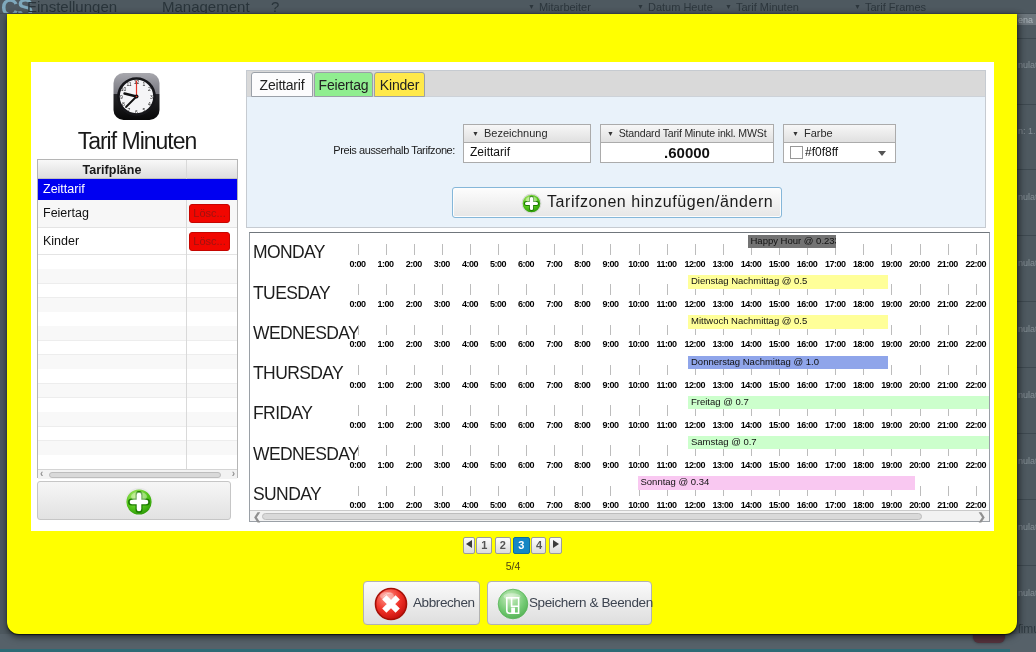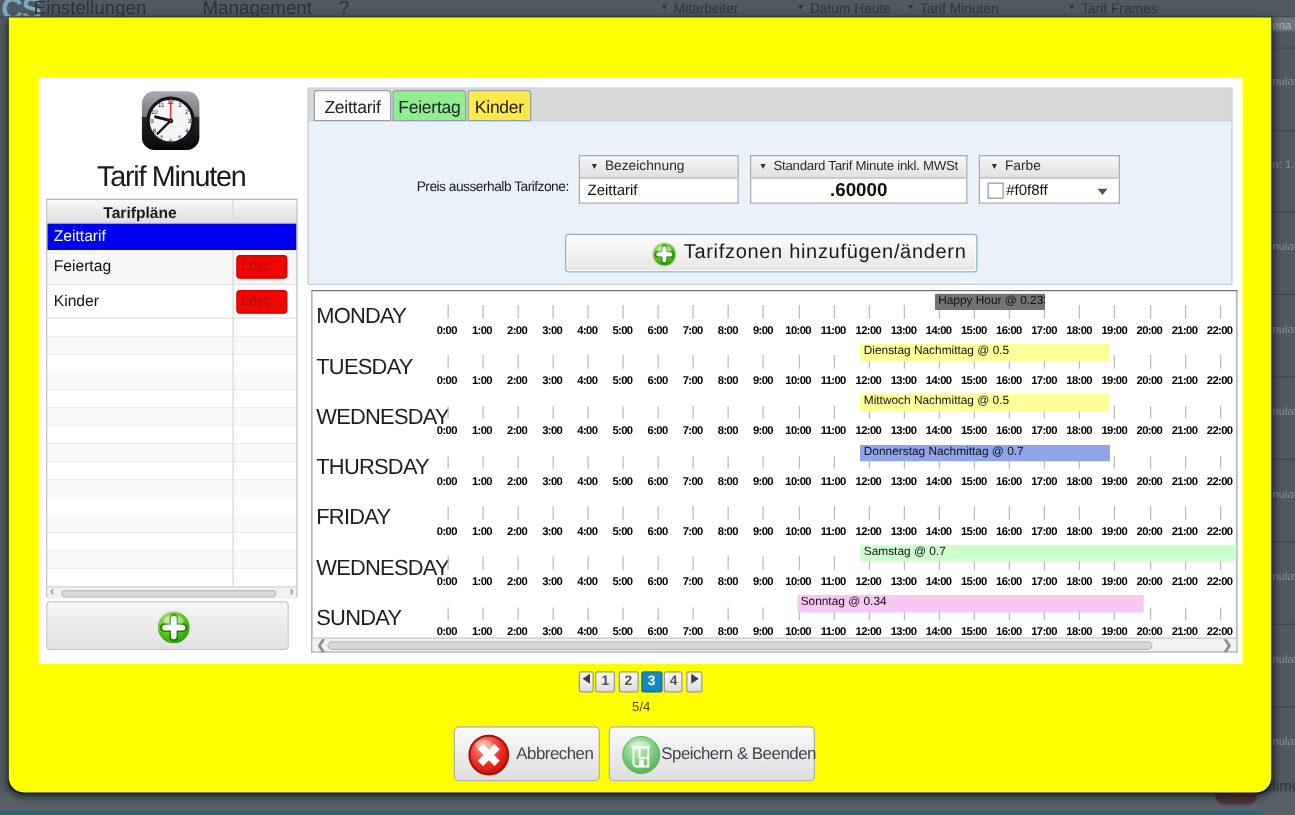--- a/index.html
+++ b/index.html
@@ -416,21 +416,21 @@
         <i class="tk" style="left:613.3px;top:131.8px"></i>
         <b class="tl" style="left:599.3px;top:146.7px">18:00</b>
         <i class="tk" style="left:641.4px;top:131.8px"></i>
         <b class="tl" style="left:627.4px;top:146.7px">19:00</b>
         <i class="tk" style="left:669.5px;top:131.8px"></i>
         <b class="tl" style="left:655.5px;top:146.7px">20:00</b>
         <i class="tk" style="left:697.6px;top:131.8px"></i>
         <b class="tl" style="left:683.6px;top:146.7px">21:00</b>
         <i class="tk" style="left:725.7px;top:131.8px"></i>
         <b class="tl" style="left:711.7px;top:146.7px">22:00</b>
-        <div class="bar" style="left:438.0px;top:122.5px;width:199.5px;background:#8fa5ea">Donnerstag Nachmittag @ 0.7</div>
+        <div class="bar" style="left:438.0px;top:122.5px;width:199.5px;background:#8fa5ea">Donnerstag Nachmittag @ 1.0</div>
 <div class="day" style="top:168.9px">FRIDAY</div>
         <i class="tk" style="left:107.5px;top:172.0px"></i>
         <b class="tl" style="left:93.5px;top:186.9px">0:00</b>
         <i class="tk" style="left:135.6px;top:172.0px"></i>
         <b class="tl" style="left:121.6px;top:186.9px">1:00</b>
         <i class="tk" style="left:163.7px;top:172.0px"></i>
         <b class="tl" style="left:149.7px;top:186.9px">2:00</b>
         <i class="tk" style="left:191.8px;top:172.0px"></i>
         <b class="tl" style="left:177.8px;top:186.9px">3:00</b>
         <i class="tk" style="left:219.9px;top:172.0px"></i>
@@ -464,20 +464,21 @@
         <i class="tk" style="left:613.3px;top:172.0px"></i>
         <b class="tl" style="left:599.3px;top:186.9px">18:00</b>
         <i class="tk" style="left:641.4px;top:172.0px"></i>
         <b class="tl" style="left:627.4px;top:186.9px">19:00</b>
         <i class="tk" style="left:669.5px;top:172.0px"></i>
         <b class="tl" style="left:655.5px;top:186.9px">20:00</b>
         <i class="tk" style="left:697.6px;top:172.0px"></i>
         <b class="tl" style="left:683.6px;top:186.9px">21:00</b>
         <i class="tk" style="left:725.7px;top:172.0px"></i>
         <b class="tl" style="left:711.7px;top:186.9px">22:00</b>
+        <div class="bar" style="left:438.0px;top:162.7px;width:301.0px;background:#ccffcc">Freitag @ 0.7</div>
 <div class="day" style="top:209.1px">WEDNESDAY</div>
         <i class="tk" style="left:107.5px;top:212.2px"></i>
         <b class="tl" style="left:93.5px;top:227.1px">0:00</b>
         <i class="tk" style="left:135.6px;top:212.2px"></i>
         <b class="tl" style="left:121.6px;top:227.1px">1:00</b>
         <i class="tk" style="left:163.7px;top:212.2px"></i>
         <b class="tl" style="left:149.7px;top:227.1px">2:00</b>
         <i class="tk" style="left:191.8px;top:212.2px"></i>
         <b class="tl" style="left:177.8px;top:227.1px">3:00</b>
         <i class="tk" style="left:219.9px;top:212.2px"></i>

